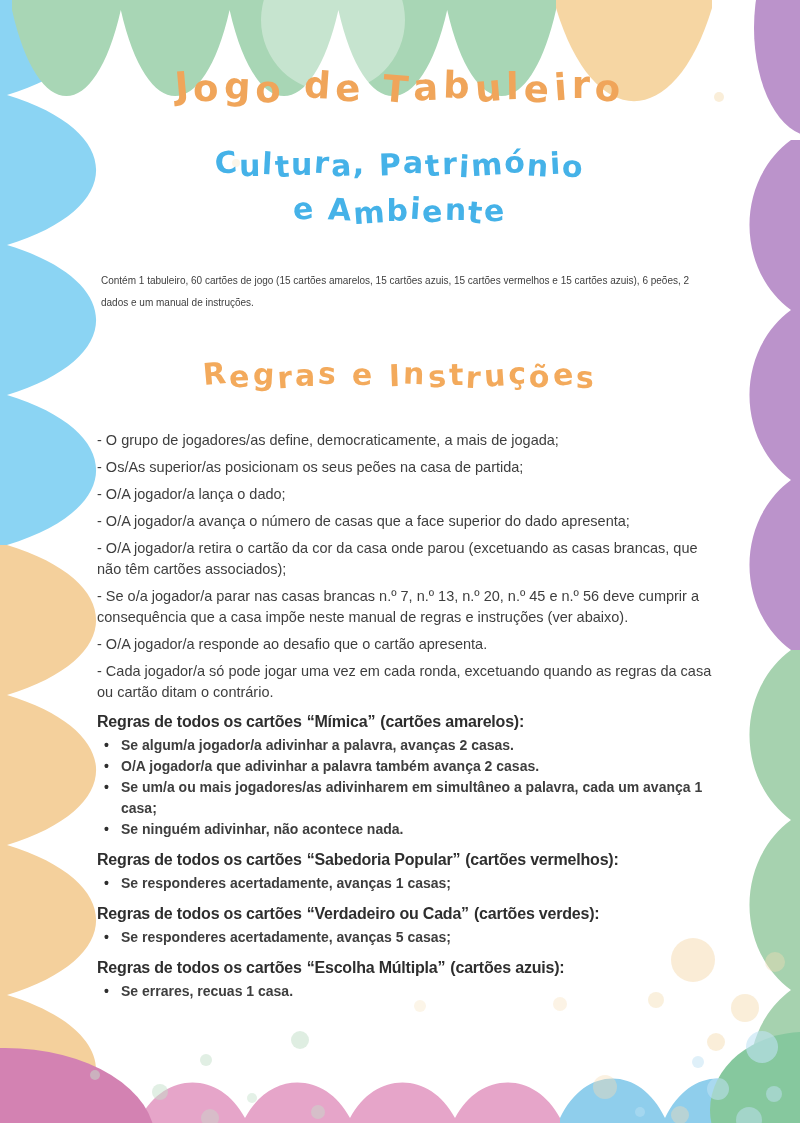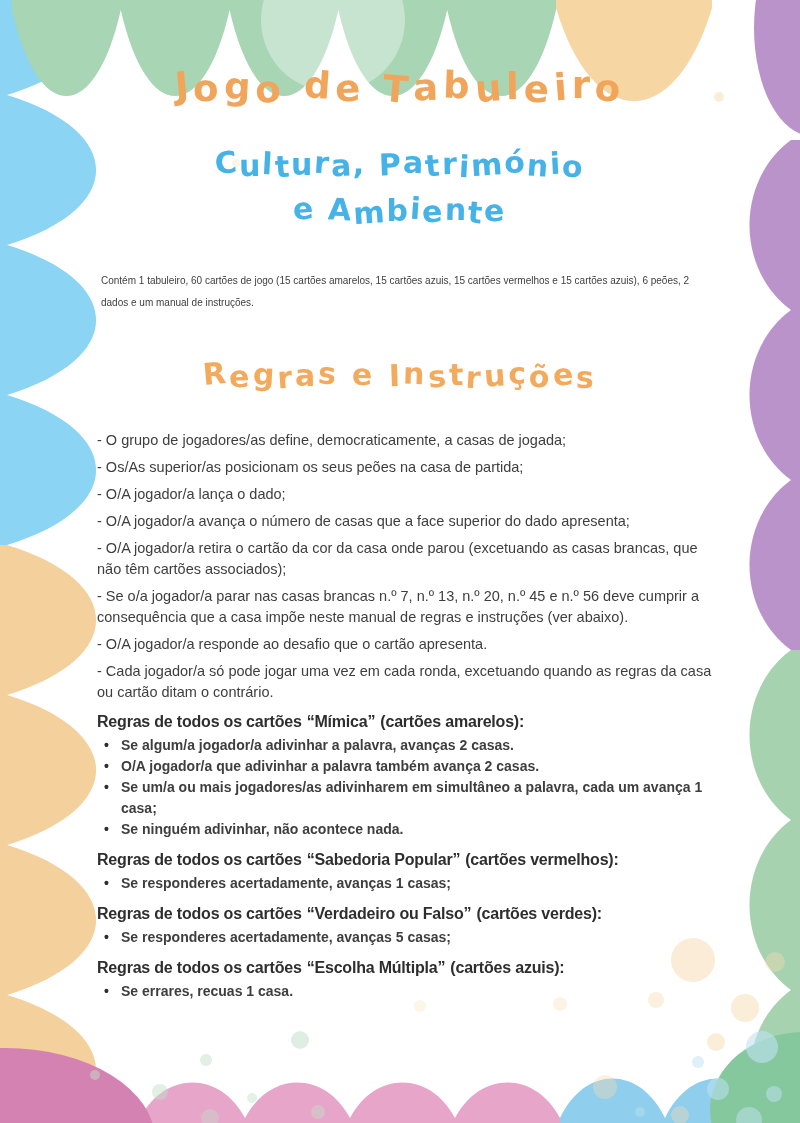--- a/index.html
+++ b/index.html
@@ -84,21 +84,21 @@
     <div class="subtitle">
       <div class="playful"><span style="transform: rotate(-5deg) translateY(-2px);">C</span><span style="transform: rotate(-1deg) translateY(1px);">u</span><span style="transform: rotate(3deg) translateY(-1px);">l</span><span style="transform: rotate(-4deg) translateY(2px);">t</span><span style="transform: rotate(0deg) translateY(0px);">u</span><span style="transform: rotate(4deg) translateY(-2px);">r</span><span style="transform: rotate(-3deg) translateY(1px);">a</span><span style="transform: rotate(1deg) translateY(-1px);">,</span> <span style="transform: rotate(-2deg) translateY(0px);">P</span><span style="transform: rotate(2deg) translateY(-2px);">a</span><span style="transform: rotate(-5deg) translateY(1px);">t</span><span style="transform: rotate(-1deg) translateY(-1px);">r</span><span style="transform: rotate(3deg) translateY(2px);">i</span><span style="transform: rotate(-4deg) translateY(0px);">m</span><span style="transform: rotate(0deg) translateY(-2px);">ó</span><span style="transform: rotate(4deg) translateY(1px);">n</span><span style="transform: rotate(-3deg) translateY(-1px);">i</span><span style="transform: rotate(1deg) translateY(2px);">o</span></div>
       <div class="playful"><span style="transform: rotate(-5deg) translateY(-2px);">e</span> <span style="transform: rotate(3deg) translateY(-1px);">A</span><span style="transform: rotate(-4deg) translateY(2px);">m</span><span style="transform: rotate(0deg) translateY(0px);">b</span><span style="transform: rotate(4deg) translateY(-2px);">i</span><span style="transform: rotate(-3deg) translateY(1px);">e</span><span style="transform: rotate(1deg) translateY(-1px);">n</span><span style="transform: rotate(5deg) translateY(2px);">t</span><span style="transform: rotate(-2deg) translateY(0px);">e</span></div>
     </div>
 
     <p class="intro">Contém 1 tabuleiro, 60 cartões de jogo (15 cartões amarelos, 15 cartões azuis, 15 cartões vermelhos e 15 cartões azuis), 6 peões, 2 dados e um manual de instruções.</p>
 
     <h2 class="rules-heading playful"><span style="transform: rotate(-5deg) translateY(-2px);">R</span><span style="transform: rotate(-1deg) translateY(1px);">e</span><span style="transform: rotate(3deg) translateY(-1px);">g</span><span style="transform: rotate(-4deg) translateY(2px);">r</span><span style="transform: rotate(0deg) translateY(0px);">a</span><span style="transform: rotate(4deg) translateY(-2px);">s</span> <span style="transform: rotate(1deg) translateY(-1px);">e</span> <span style="transform: rotate(-2deg) translateY(0px);">I</span><span style="transform: rotate(2deg) translateY(-2px);">n</span><span style="transform: rotate(-5deg) translateY(1px);">s</span><span style="transform: rotate(-1deg) translateY(-1px);">t</span><span style="transform: rotate(3deg) translateY(2px);">r</span><span style="transform: rotate(-4deg) translateY(0px);">u</span><span style="transform: rotate(0deg) translateY(-2px);">ç</span><span style="transform: rotate(4deg) translateY(1px);">õ</span><span style="transform: rotate(-3deg) translateY(-1px);">e</span><span style="transform: rotate(1deg) translateY(2px);">s</span></h2>
 
     <ul class="general-rules">
-      <li>- O grupo de jogadores/as define, democraticamente, a casas de jogada;</li>
+      <li>- O grupo de jogadores/as define, democraticamente, a mais de jogada;</li>
       <li>- Os/As superior/as posicionam os seus peões na casa de partida;</li>
       <li>- O/A jogador/a lança o dado;</li>
       <li>- O/A jogador/a avança o número de casas que a face superior do dado apresenta;</li>
       <li>- O/A jogador/a retira o cartão da cor da casa onde parou (excetuando as casas brancas, que não têm cartões associados);</li>
       <li>- Se o/a jogador/a parar nas casas brancas n.º 7, n.º 13, n.º 20, n.º 45 e n.º 56 deve cumprir a consequência que a casa impõe neste manual de regras e instruções (ver abaixo).</li>
       <li>- O/A jogador/a responde ao desafio que o cartão apresenta.</li>
       <li>- Cada jogador/a só pode jogar uma vez em cada ronda, excetuando quando as regras da casa ou cartão ditam o contrário.</li>
     </ul>
 
     <div class="sections">
@@ -119,21 +119,21 @@
         <h3 class="section-heading">
           <span>Regras de todos os cartões</span><span class="card-name">“Sabedoria Popular”</span><span>(cartões vermelhos):</span>
         </h3>
         <ul class="bullets">
           <li>Se responderes acertadamente, avanças 1 casas;</li>
         </ul>
       </div>
 
       <div class="card-section">
         <h3 class="section-heading">
-          <span>Regras de todos os cartões</span><span class="card-name">“Verdadeiro ou Falso”</span><span>(cartões verdes):</span>
+          <span>Regras de todos os cartões</span><span class="card-name">“Verdadeiro ou Cada”</span><span>(cartões verdes):</span>
         </h3>
         <ul class="bullets">
           <li>Se responderes acertadamente, avanças 5 casas;</li>
         </ul>
       </div>
 
       <div class="card-section">
         <h3 class="section-heading">
           <span>Regras de todos os cartões</span><span class="card-name">“Escolha Múltipla”</span><span>(cartões azuis):</span>
         </h3>

